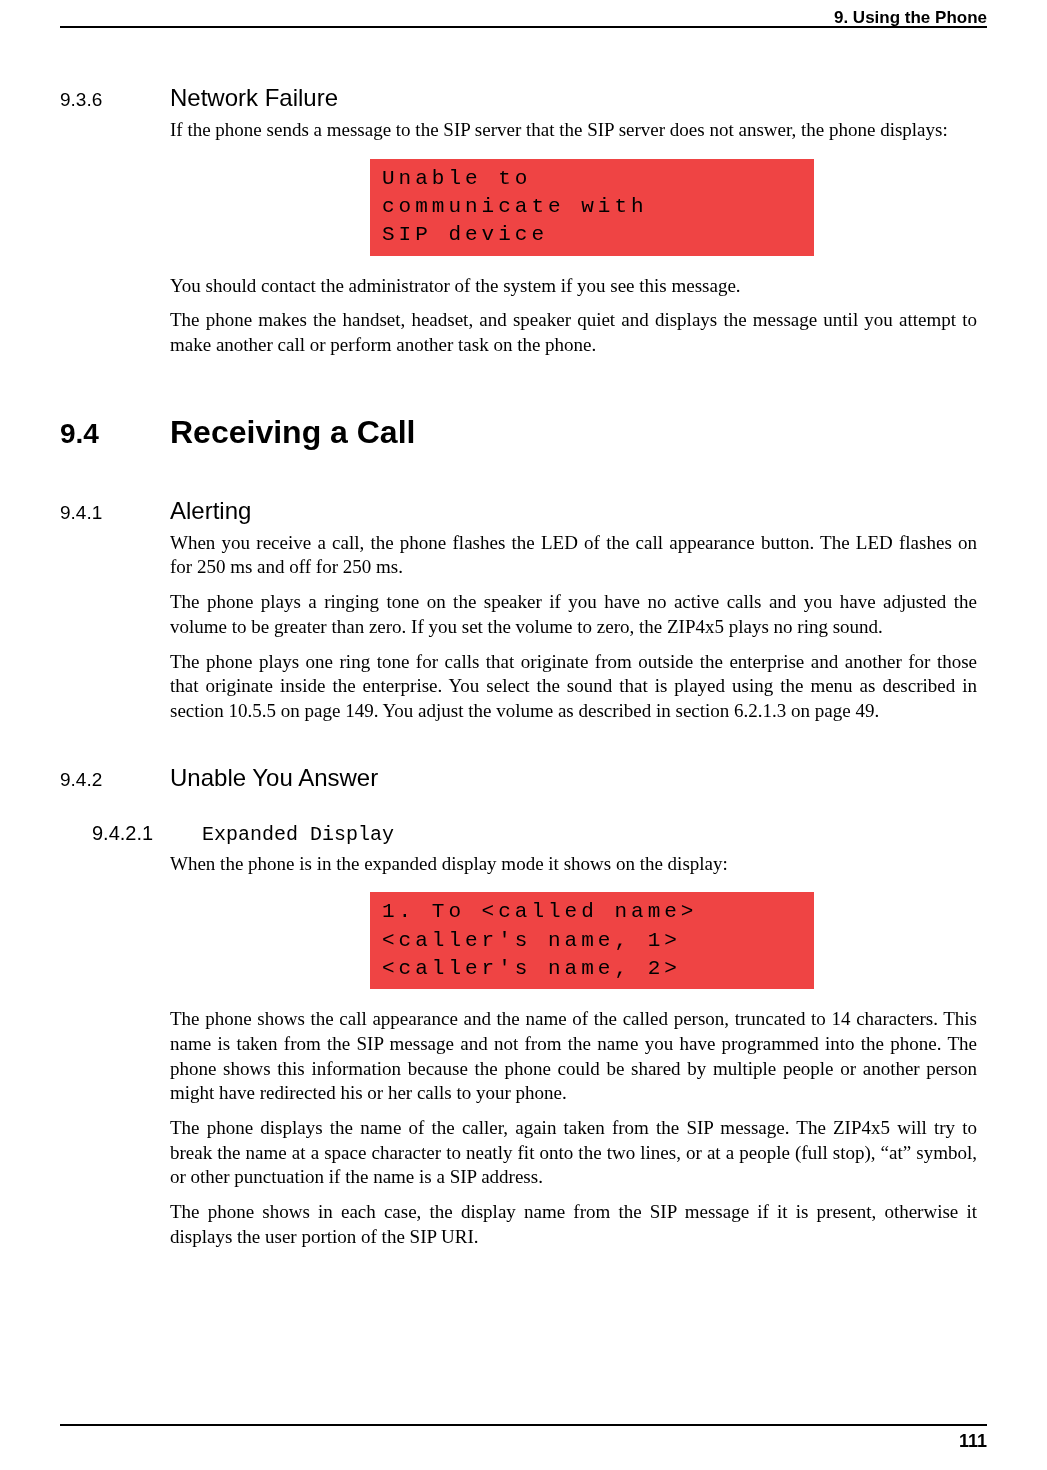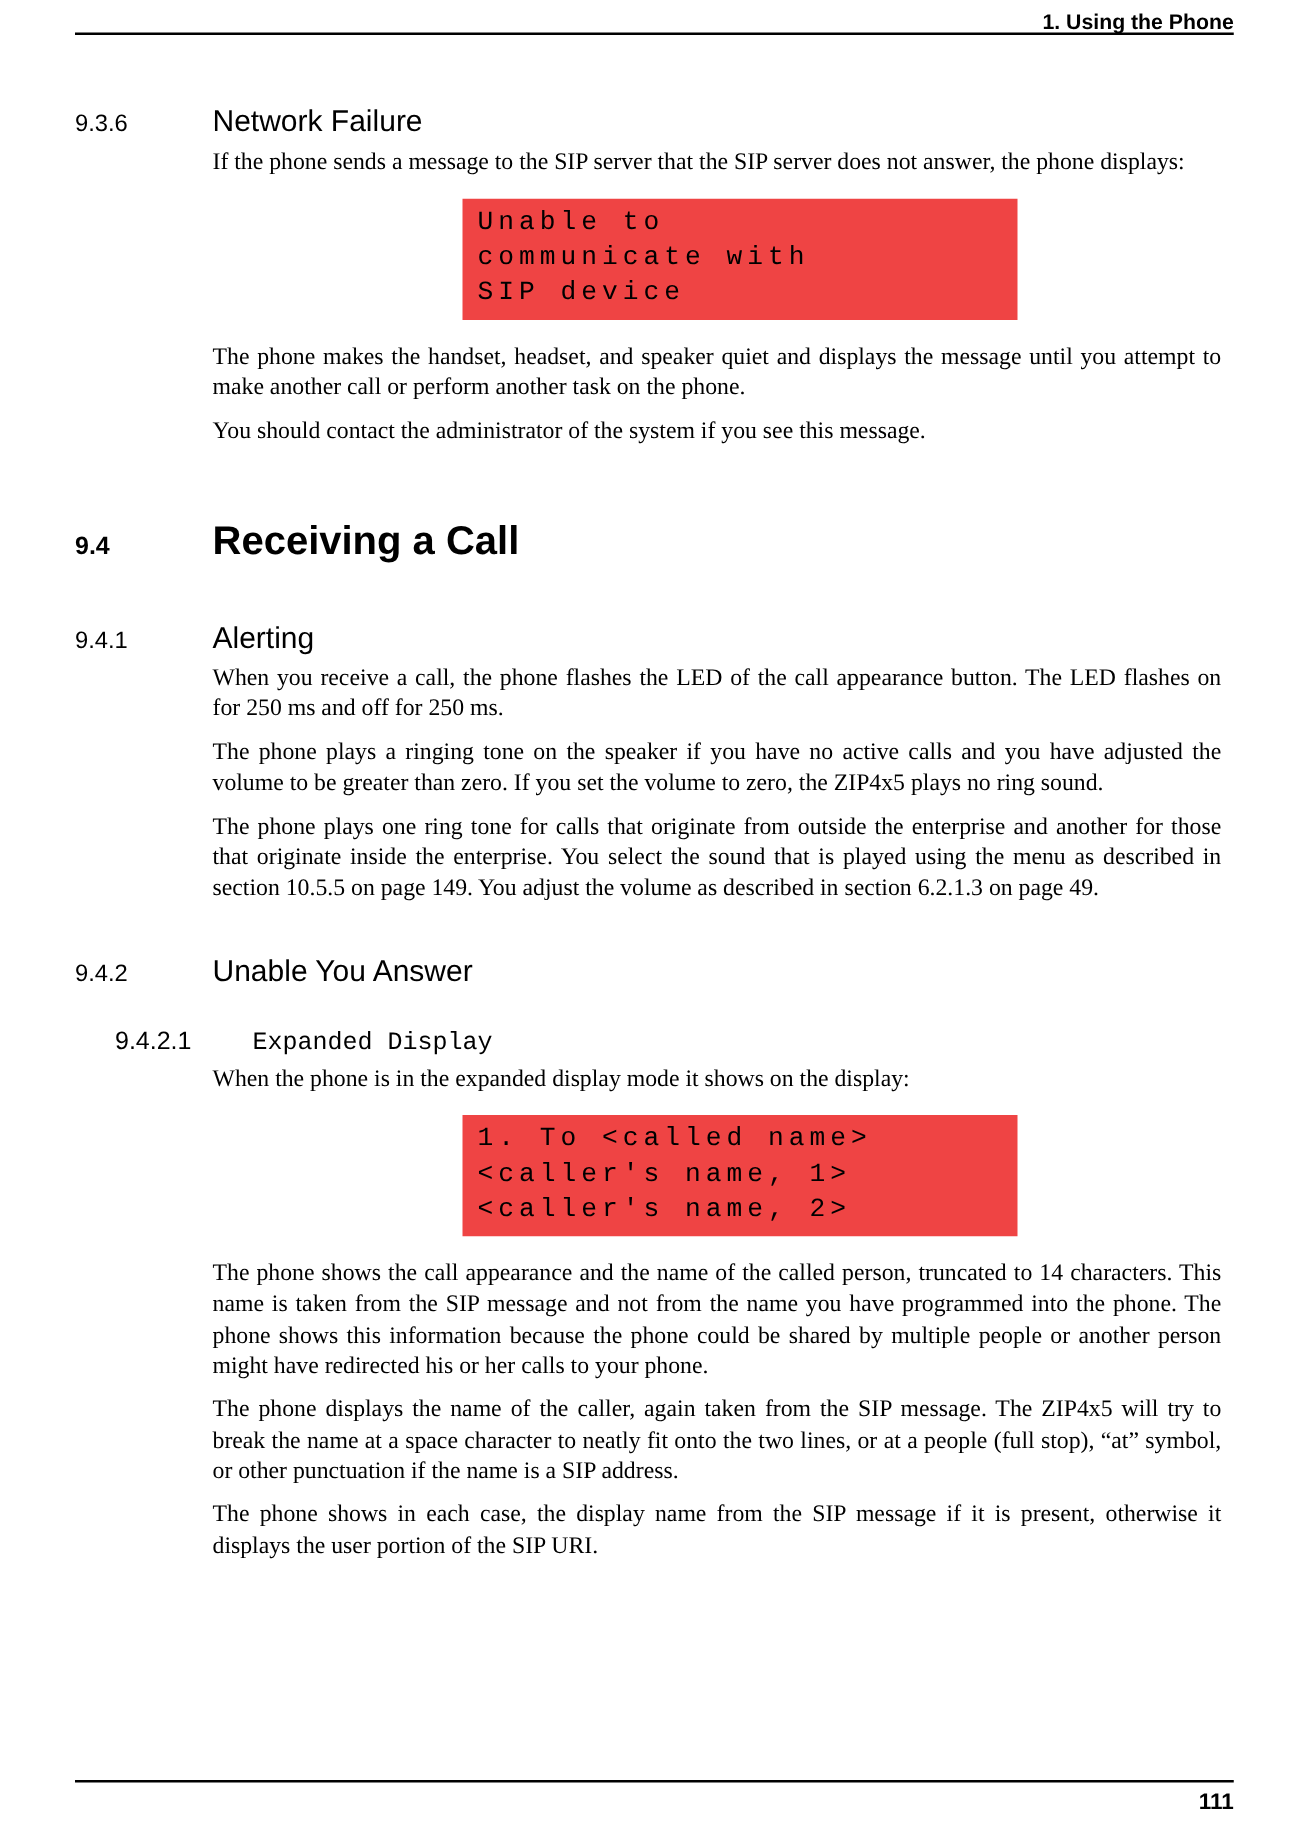--- a/index.html
+++ b/index.html
@@ -34,21 +34,21 @@
   .row {
     display: flex;
     align-items: baseline;
   }
   .num-col {
     width: 110px;
     flex: 0 0 110px;
     font-family: Arial, Helvetica, sans-serif;
     font-size: 24px;
   }
-  .num-col.h1 { font-size: 20px; font-weight: bold; }
+  .num-col.h1 { font-size: 28px; font-weight: bold; }
   .num-col.h2 { font-size: 19px; }
   .num-col.h3 { font-size: 20px; margin-left: 32px; }
   .heading.h1 {
     font-family: Arial, Helvetica, sans-serif;
     font-size: 32px;
     font-weight: bold;
   }
   .heading.h2 {
     font-family: Arial, Helvetica, sans-serif;
     font-size: 24px;
@@ -97,36 +97,36 @@
     font-family: Arial, Helvetica, sans-serif;
     font-weight: bold;
     font-size: 18px;
   }
 </style>
 </head>
 <body>
 
 <div class="page">
 
-  <div class="header-right">1. Using the Phone</div>
+  <div class="header-right">9. Using the Phone</div>
   <div class="top-rule"></div>
 
   <div class="content">
 
     <div class="row">
       <div class="num-col h2">9.3.6</div>
       <div class="heading h2">Network Failure</div>
     </div>
     <div class="body-block">
       <div class="body-text">If the phone sends a message to the SIP server that the SIP server does not answer, the phone displays:</div>
       <div class="lcd">Unable to
 communicate with
 SIP device</div>
+      <div class="body-text">You should contact the administrator of the system if you see this message.</div>
       <div class="body-text">The phone makes the handset, headset, and speaker quiet and displays the message until you attempt to make another call or perform another task on the phone.</div>
-      <div class="body-text">You should contact the administrator of the system if you see this message.</div>
     </div>
 
     <div class="section-gap-large"></div>
 
     <div class="row">
       <div class="num-col h1">9.4</div>
       <div class="heading h1">Receiving a Call</div>
     </div>
 
     <div class="section-gap-large"></div>

